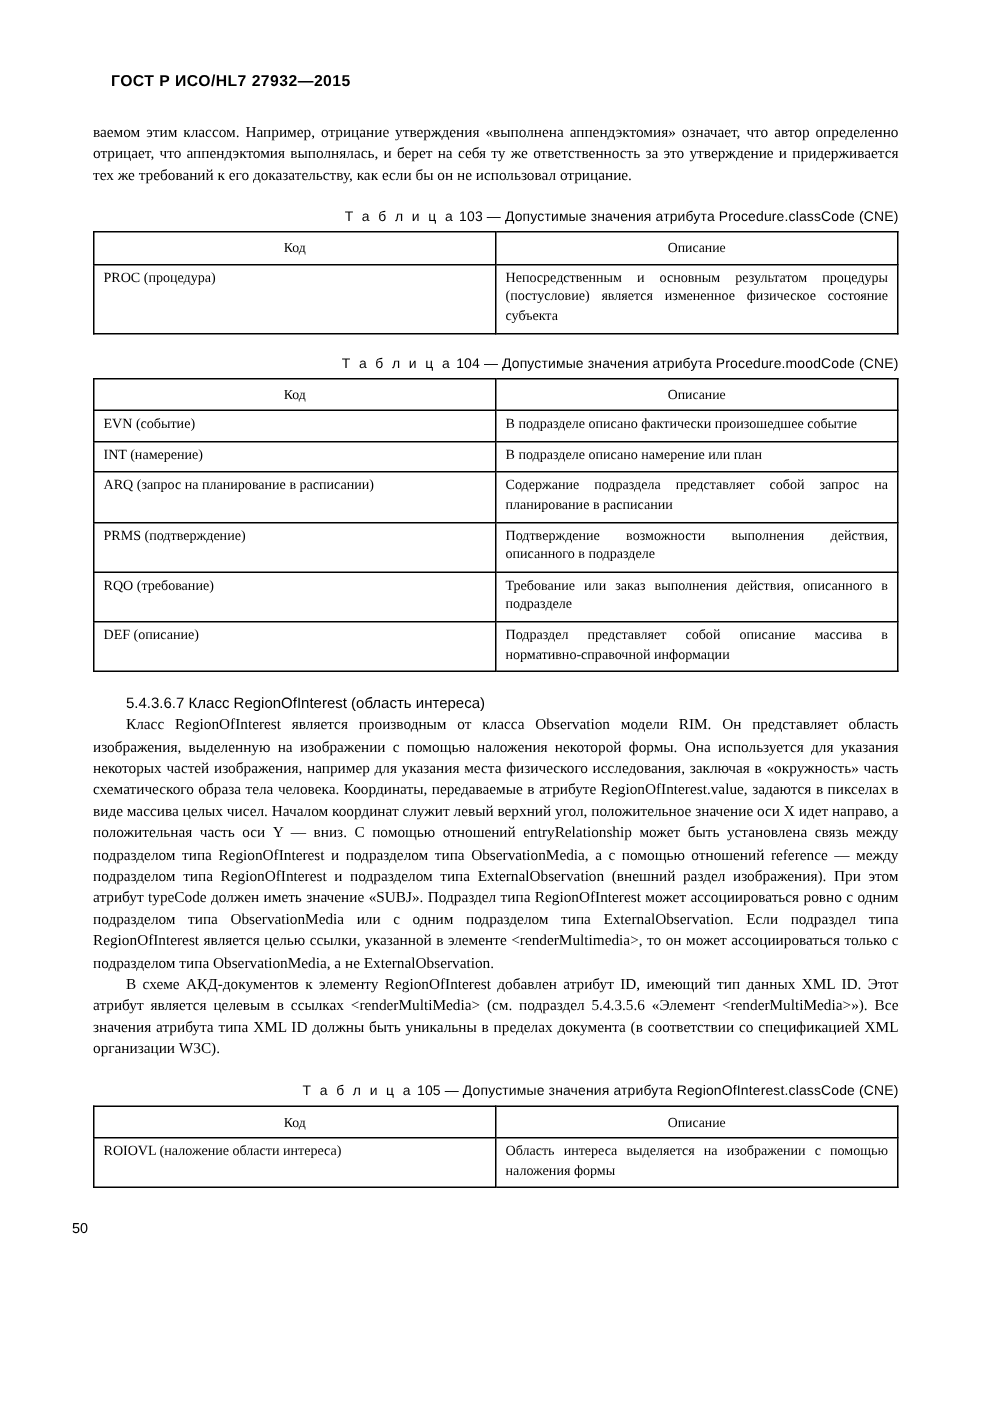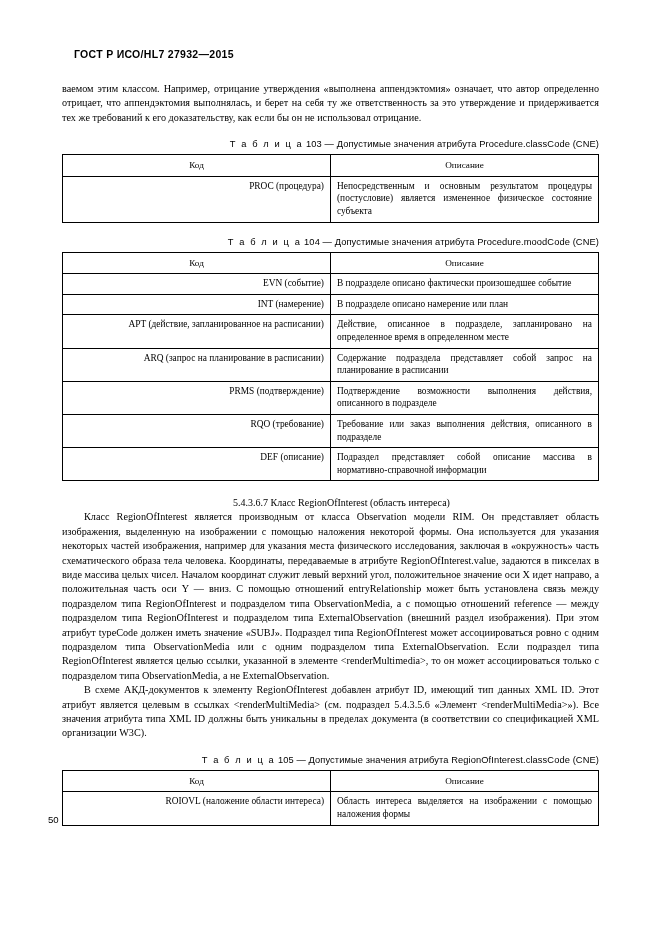--- a/index.html
+++ b/index.html
@@ -53,40 +53,39 @@
     table-layout: fixed;
     margin: 0 0 2px 0;
   }
   table.doc-table th,
   table.doc-table td {
     border: 0.8px solid #000000;
     padding: 3px 6px 4px 6px;
     font-size: 9.4px;
     line-height: 12.6px;
     vertical-align: top;
-    text-align: right;
+    text-align: left;
   }
   table.doc-table th {
     text-align: center;
     font-weight: normal;
     font-size: 9.2px;
     padding-top: 4px;
     padding-bottom: 4px;
   }
   table.doc-table td.code {
     width: 152px;
   }
   table.doc-table td.desc {
     text-align: justify;
   }
   .section-head {
-    font-family: Liberation Serif, serif;
+    font-family: Liberation Sans, sans-serif;
     font-size: 10px;
     margin: 16px 0 2px 22px;
-    text-align: center;
   }
   .sect-body p {
     margin: 0;
     font-size: 10.2px;
     line-height: 14.4px;
     text-align: justify;
     text-indent: 22px;
   }
   .sect-body p + p {
     margin-top: 0px;
@@ -143,24 +142,20 @@
     <tbody>
       <tr>
         <td class="code">EVN (событие)</td>
         <td class="desc">В подразделе описано фактически произошедшее событие</td>
       </tr>
       <tr>
         <td class="code">INT (намерение)</td>
         <td class="desc">В подразделе описано намерение или план</td>
       </tr>
       <tr>
-        <td class="code">APT (действие, запланированное на расписании)</td>
-        <td class="desc">Действие, описанное в подразделе, запланировано на определенное время в определенном месте</td>
-      </tr>
-      <tr>
         <td class="code">ARQ (запрос на планирование в расписании)</td>
         <td class="desc">Содержание подраздела представляет собой запрос на планирование в расписании</td>
       </tr>
       <tr>
         <td class="code">PRMS (подтверждение)</td>
         <td class="desc">Подтверждение возможности выполнения действия, описанного в подразделе</td>
       </tr>
       <tr>
         <td class="code">RQO (требование)</td>
         <td class="desc">Требование или заказ выполнения действия, описанного в подразделе</td>

